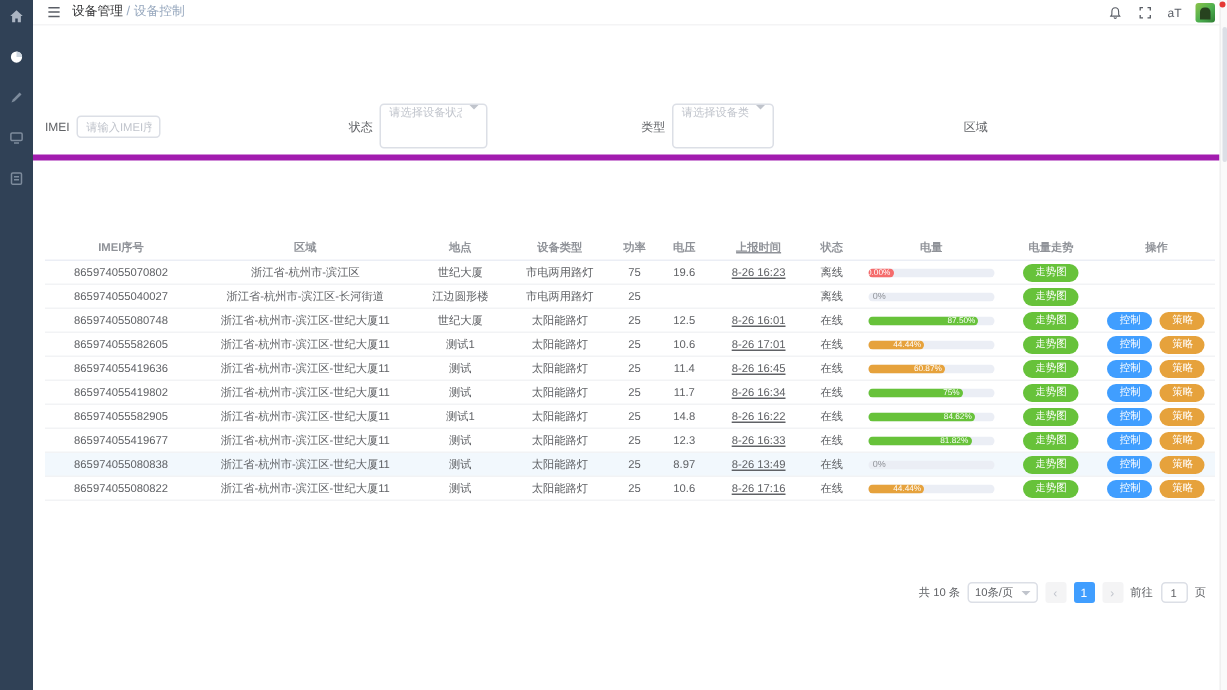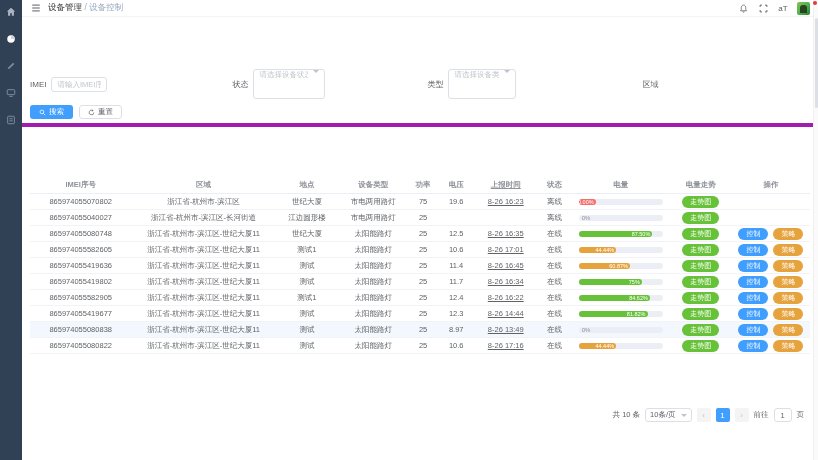--- a/index.html
+++ b/index.html
@@ -150,36 +150,20 @@
           <span class="flabel">类型</span>
           <div class="sel">
             <span class="ph">请选择设备类型</span>
             <span class="chev"></span>
           </div>
         </div>
         <div class="fgroup g-region">
           <span class="flabel">区域</span>
         </div>
       </div>
-      <div class="btn-row">
-        <button class="btn primary">
-          <svg viewBox="0 0 12 12">
-              <circle cx="5" cy="5" r="3.2" fill="none" stroke="#fff" stroke-width="1.3"></circle>
-              <path d="M7.5 7.5 L10.5 10.5" stroke="#fff" stroke-width="1.3"></path>
-            </svg>
-          <span>搜索</span>
-        </button>
-        <button class="btn plain">
-          <svg viewBox="0 0 12 12">
-              <path d="M10 6 A4 4 0 1 1 8.2 2.6" fill="none" stroke="#606266" stroke-width="1.2"></path>
-              <path d="M8 1 L8.6 3 L6.6 3.4" fill="none" stroke="#606266" stroke-width="1.2"></path>
-            </svg>
-          <span>重置</span>
-        </button>
-      </div>
     </div>
 
     <div class="table">
       <div class="tr head">
           <div class="td c-imei">IMEI序号</div>
           <div class="td c-region">区域</div>
           <div class="td c-place">地点</div>
           <div class="td c-type">设备类型</div>
           <div class="td c-power">功率</div>
           <div class="td c-voltage">电压</div>
@@ -230,21 +214,21 @@
             </div>
             <div class="td c-actions"></div>
           </div>
           <div class="tr">
             <div class="td c-imei">865974055080748</div>
             <div class="td c-region">浙江省-杭州市-滨江区-世纪大厦11</div>
             <div class="td c-place">世纪大厦</div>
             <div class="td c-type">太阳能路灯</div>
             <div class="td c-power">25</div>
             <div class="td c-voltage">12.5</div>
-            <div class="td c-time">8-26 16:35</div>
+            <div class="td c-time">8-26 16:01</div>
             <div class="td c-status">在线</div>
             <div class="td c-battery">
               <div class="track">
                 <span class="fill success" style="width: 87.5%;">
                   <i class="blabel">87.50%</i>
                 </span>
               </div>
             </div>
             <div class="td c-trend">
               <button class="pill green">走势图</button>
@@ -325,21 +309,21 @@
               <button class="pill blue">控制</button>
               <button class="pill orange">策略</button>
             </div>
           </div>
           <div class="tr">
             <div class="td c-imei">865974055582905</div>
             <div class="td c-region">浙江省-杭州市-滨江区-世纪大厦11</div>
             <div class="td c-place">测试1</div>
             <div class="td c-type">太阳能路灯</div>
             <div class="td c-power">25</div>
-            <div class="td c-voltage">12.4</div>
+            <div class="td c-voltage">14.8</div>
             <div class="td c-time">8-26 16:22</div>
             <div class="td c-status">在线</div>
             <div class="td c-battery">
               <div class="track">
                 <span class="fill success" style="width: 84.62%;">
                   <i class="blabel">84.62%</i>
                 </span>
               </div>
             </div>
             <div class="td c-trend">
@@ -350,21 +334,21 @@
               <button class="pill orange">策略</button>
             </div>
           </div>
           <div class="tr">
             <div class="td c-imei">865974055419677</div>
             <div class="td c-region">浙江省-杭州市-滨江区-世纪大厦11</div>
             <div class="td c-place">测试</div>
             <div class="td c-type">太阳能路灯</div>
             <div class="td c-power">25</div>
             <div class="td c-voltage">12.3</div>
-            <div class="td c-time">8-26 14:44</div>
+            <div class="td c-time">8-26 16:33</div>
             <div class="td c-status">在线</div>
             <div class="td c-battery">
               <div class="track">
                 <span class="fill success" style="width: 81.82%;">
                   <i class="blabel">81.82%</i>
                 </span>
               </div>
             </div>
             <div class="td c-trend">
               <button class="pill green">走势图</button>

